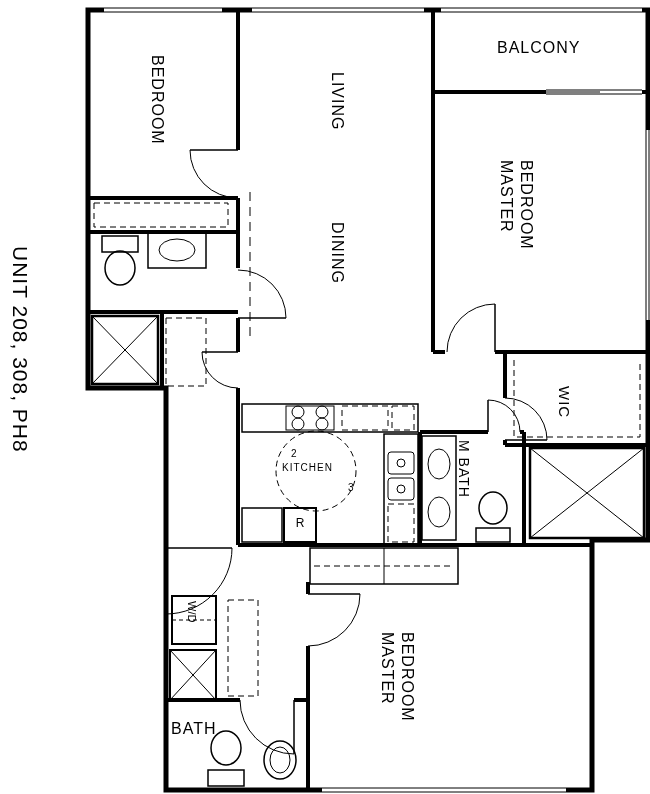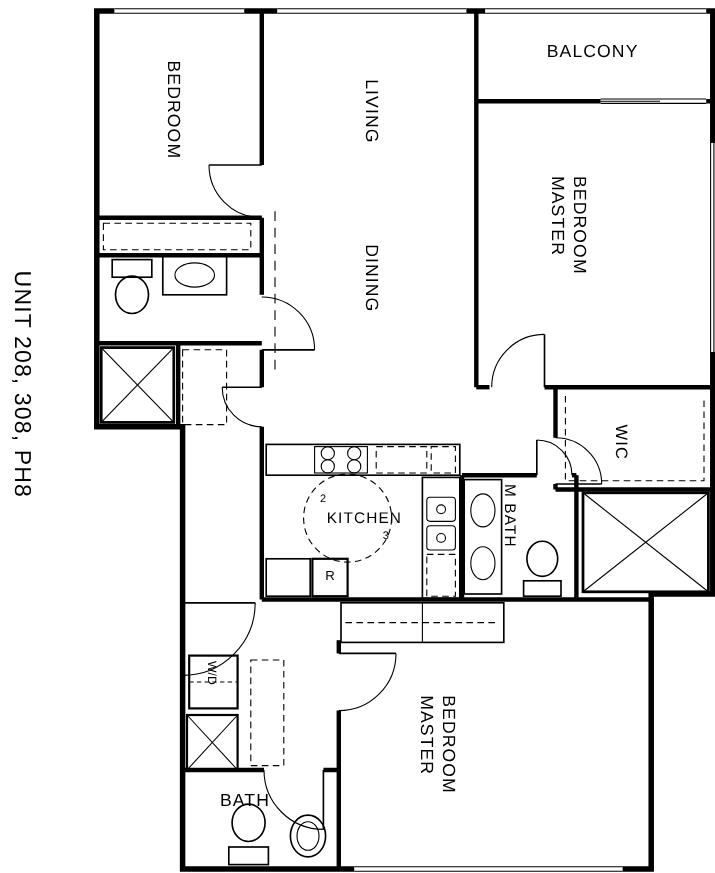--- a/index.html
+++ b/index.html
@@ -185,22 +185,22 @@
   </svg>
 
   <div class="lbl v unit-title" style="left:8px;top:246px;">UNIT 208, 308, PH8</div>
   <div class="lbl v" style="left:148px;top:55px;">BEDROOM</div>
   <div class="lbl v" style="left:328px;top:72px;">LIVING</div>
   <div class="lbl v" style="left:328px;top:222px;">DINING</div>
   <div class="lbl" style="left:497px;top:39px;">BALCONY</div>
   <div class="lbl v2" style="left:496px;top:160px;width:44px;height:100px;">MASTER BEDROOM</div>
   <div class="lbl v" style="left:556px;top:386px;font-size:15px;">WIC</div>
   <div class="lbl v" style="left:456px;top:440px;font-size:14px;">M BATH</div>
-  <div class="lbl" style="left:297px;top:462px;font-size:14px;">KITCHEN</div>
+  <div class="lbl" style="left:282px;top:462px;font-size:10px;">KITCHEN</div>
   <div class="lbl v" style="left:186px;top:601px;font-size:11px;letter-spacing:0;">W/D</div>
-  <div class="lbl" style="left:200px;top:720px;">BATH</div>
+  <div class="lbl" style="left:171px;top:720px;">BATH</div>
   <div class="lbl v2" style="left:377px;top:632px;width:44px;height:100px;">MASTER BEDROOM</div>
 
   <div class="lbl" style="left:284px;top:516px;width:32px;text-align:center;font-size:12px;letter-spacing:0;">R</div>
   <div class="lbl small" style="left:291px;top:448px;">2</div>
   <div class="lbl small" style="left:348px;top:482px;">3</div>
 
 </div>
 
 </body></html>

